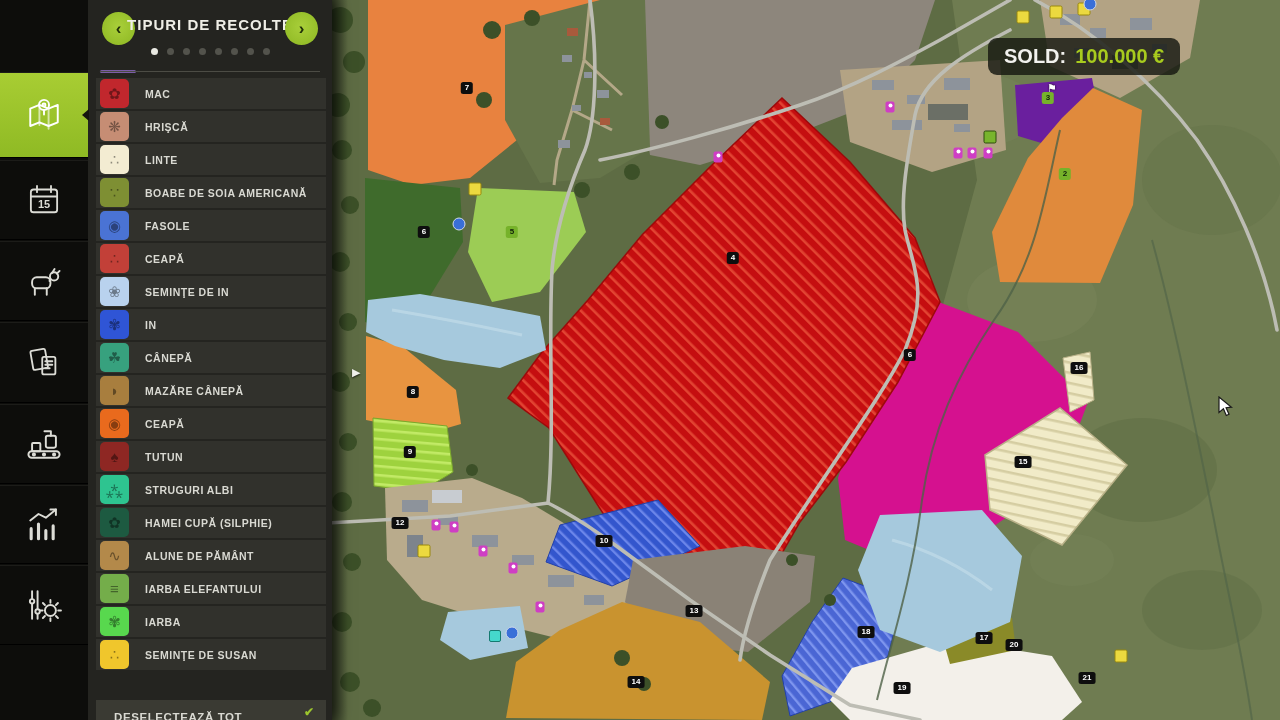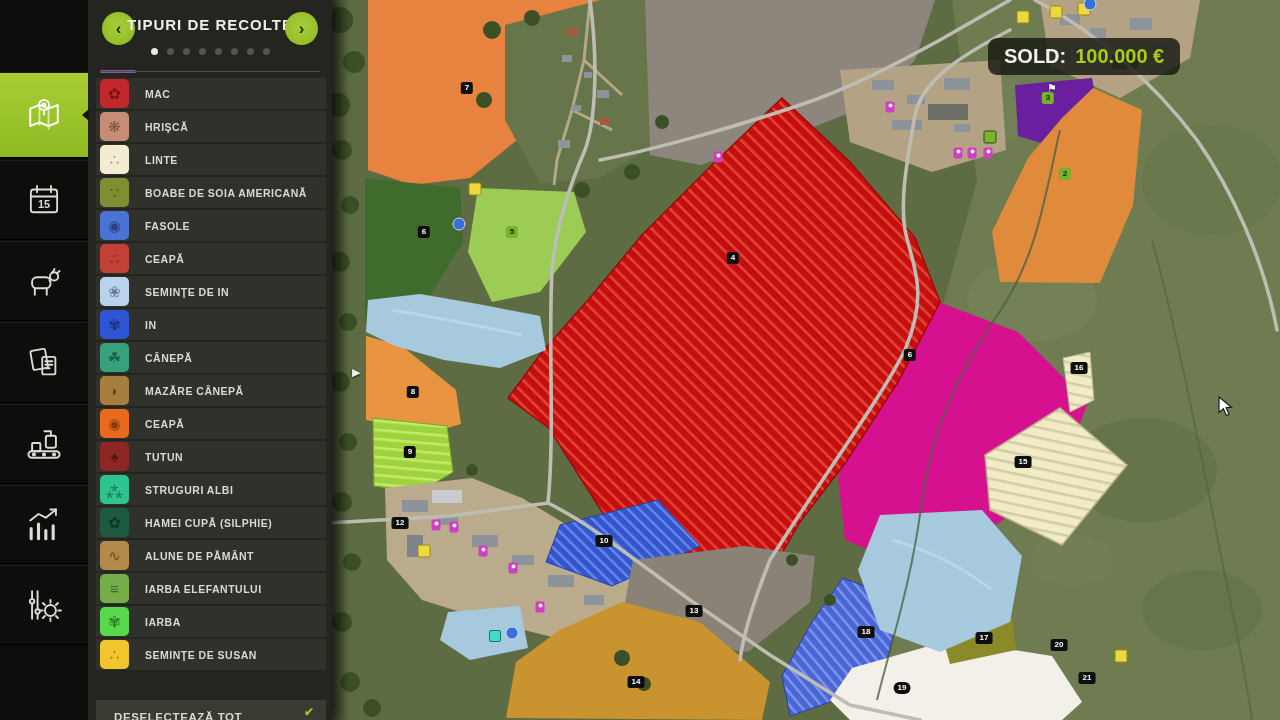--- a/index.html
+++ b/index.html
@@ -393,25 +393,25 @@
       <div class="field-badge" style="left: 81px; top: 392px;">8</div>
       <div class="field-badge" style="left: 78px; top: 452px;">9</div>
       <div class="field-badge" style="left: 68px; top: 523px;">12</div>
       <div class="field-badge" style="left: 272px; top: 541px;">10</div>
       <div class="field-badge" style="left: 362px; top: 611px;">13</div>
       <div class="field-badge" style="left: 292px; top: 682px; margin-left: 12px;">14</div>
       <div class="field-badge" style="left: 578px; top: 355px;">6</div>
       <div class="field-badge owned" style="left: 733px; top: 174px;">2</div>
       <div class="field-badge owned" style="left: 716px; top: 98px;">3</div>
       <div class="field-badge" style="left: 534px; top: 632px;">18</div>
-      <div class="field-badge" style="left: 570px; top: 688px; border-radius: 6px;">19</div>
+      <div class="field-badge" style="left: 570px; top: 688px;">19</div>
       <div class="field-badge" style="left: 691px; top: 462px;">15</div>
       <div class="field-badge" style="left: 747px; top: 368px;">16</div>
       <div class="field-badge" style="left: 652px; top: 638px;">17</div>
-      <div class="field-badge" style="left: 727px; top: 645px;">20</div>
+      <div class="field-badge" style="left: 682px; top: 645px;">20</div>
       <div class="field-badge" style="left: 755px; top: 650px; margin-top: 28px;">21</div>
       <div class="mk mk-shop" style="left: 691px; top: 17px;"></div>
       <div class="mk mk-shop" style="left: 724px; top: 12px;"></div>
       <div class="mk mk-shop" style="left: 752px; top: 9px;"></div>
       <div class="mk mk-shop" style="left: 143px; top: 189px;"></div>
       <div class="mk mk-shop" style="left: 92px; top: 551px;"></div>
       <div class="mk mk-shop" style="left: 789px; top: 656px;"></div>
       <div class="mk mk-person" style="left: 104px; top: 525px;"></div>
       <div class="mk mk-person" style="left: 122px; top: 527px;"></div>
       <div class="mk mk-person" style="left: 151px; top: 551px;"></div>

